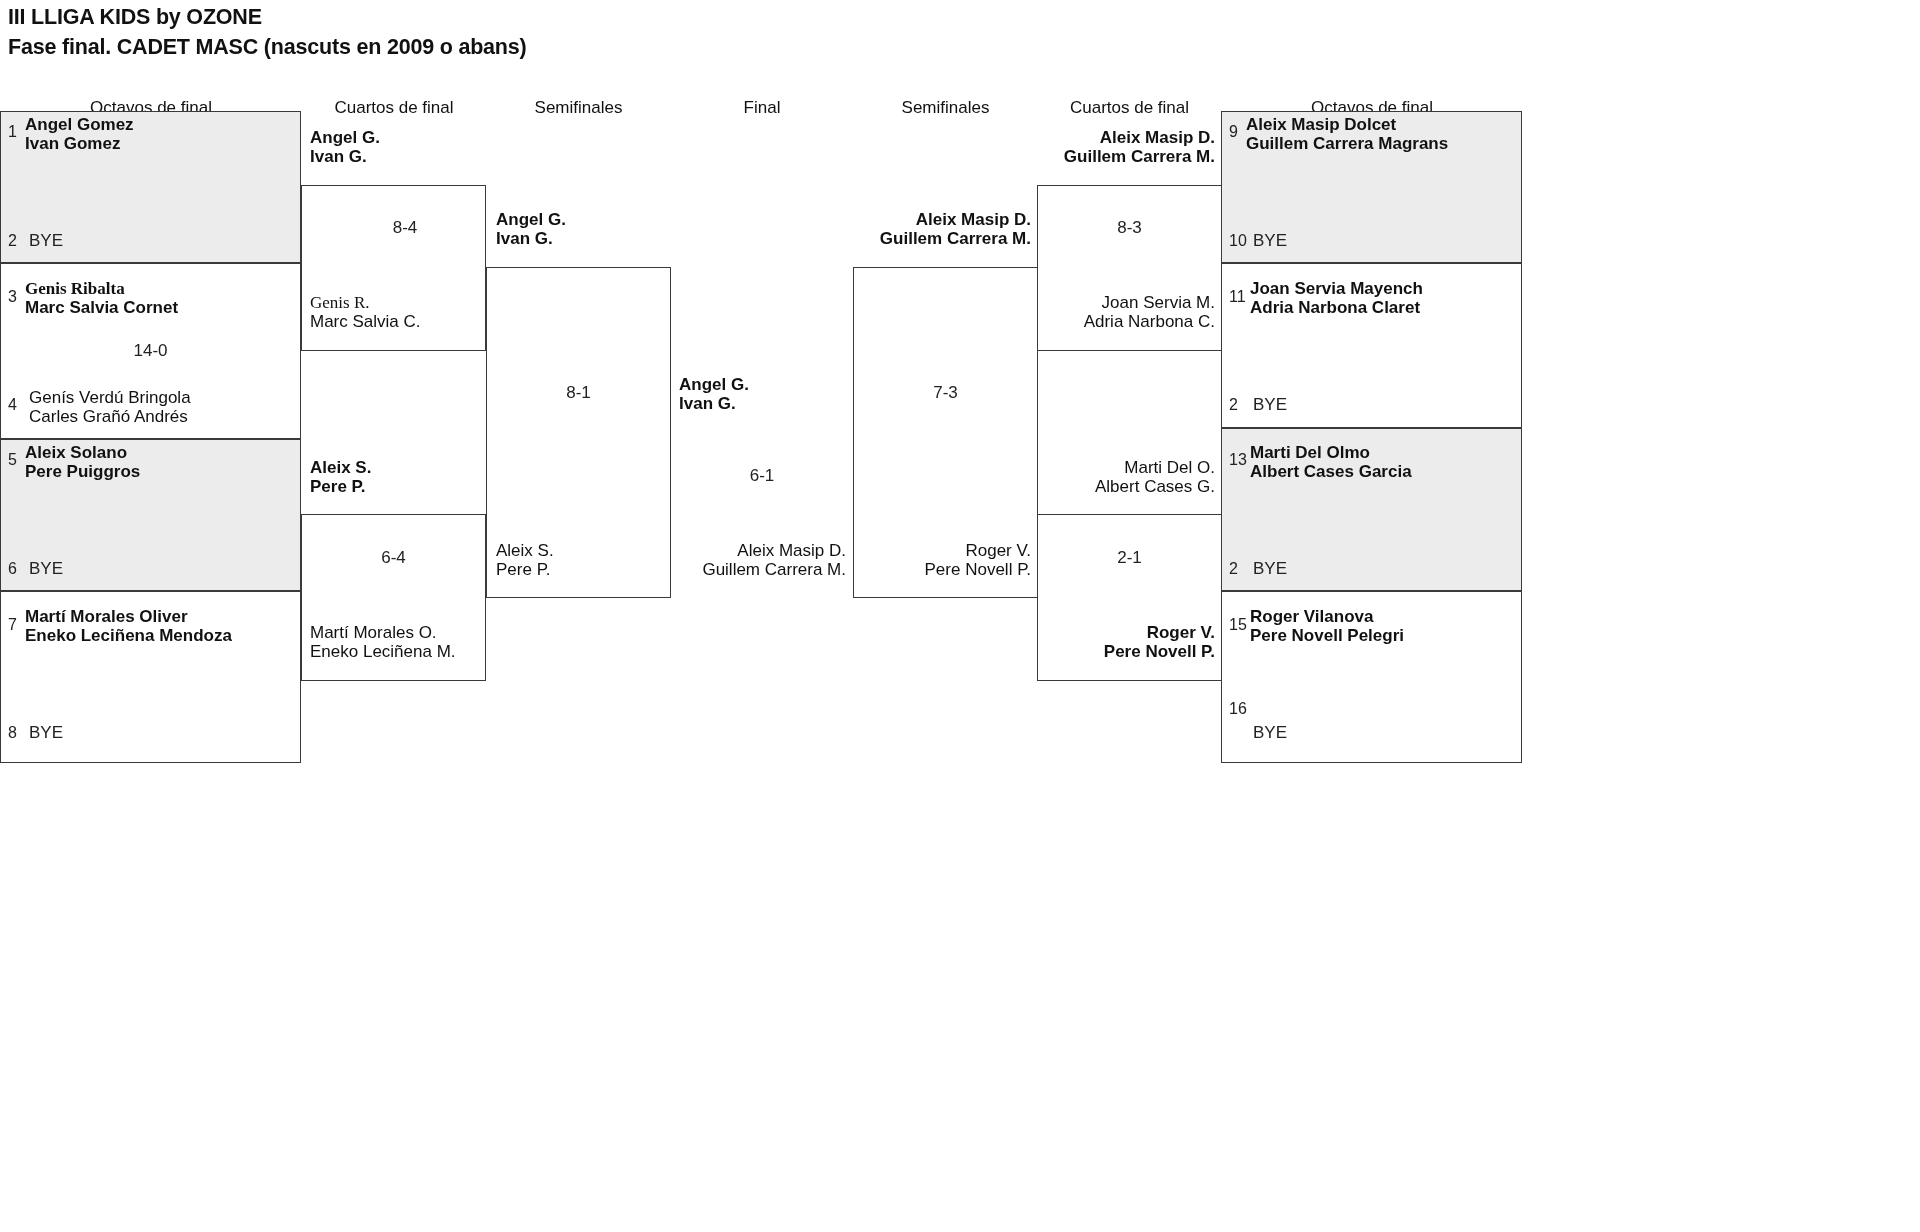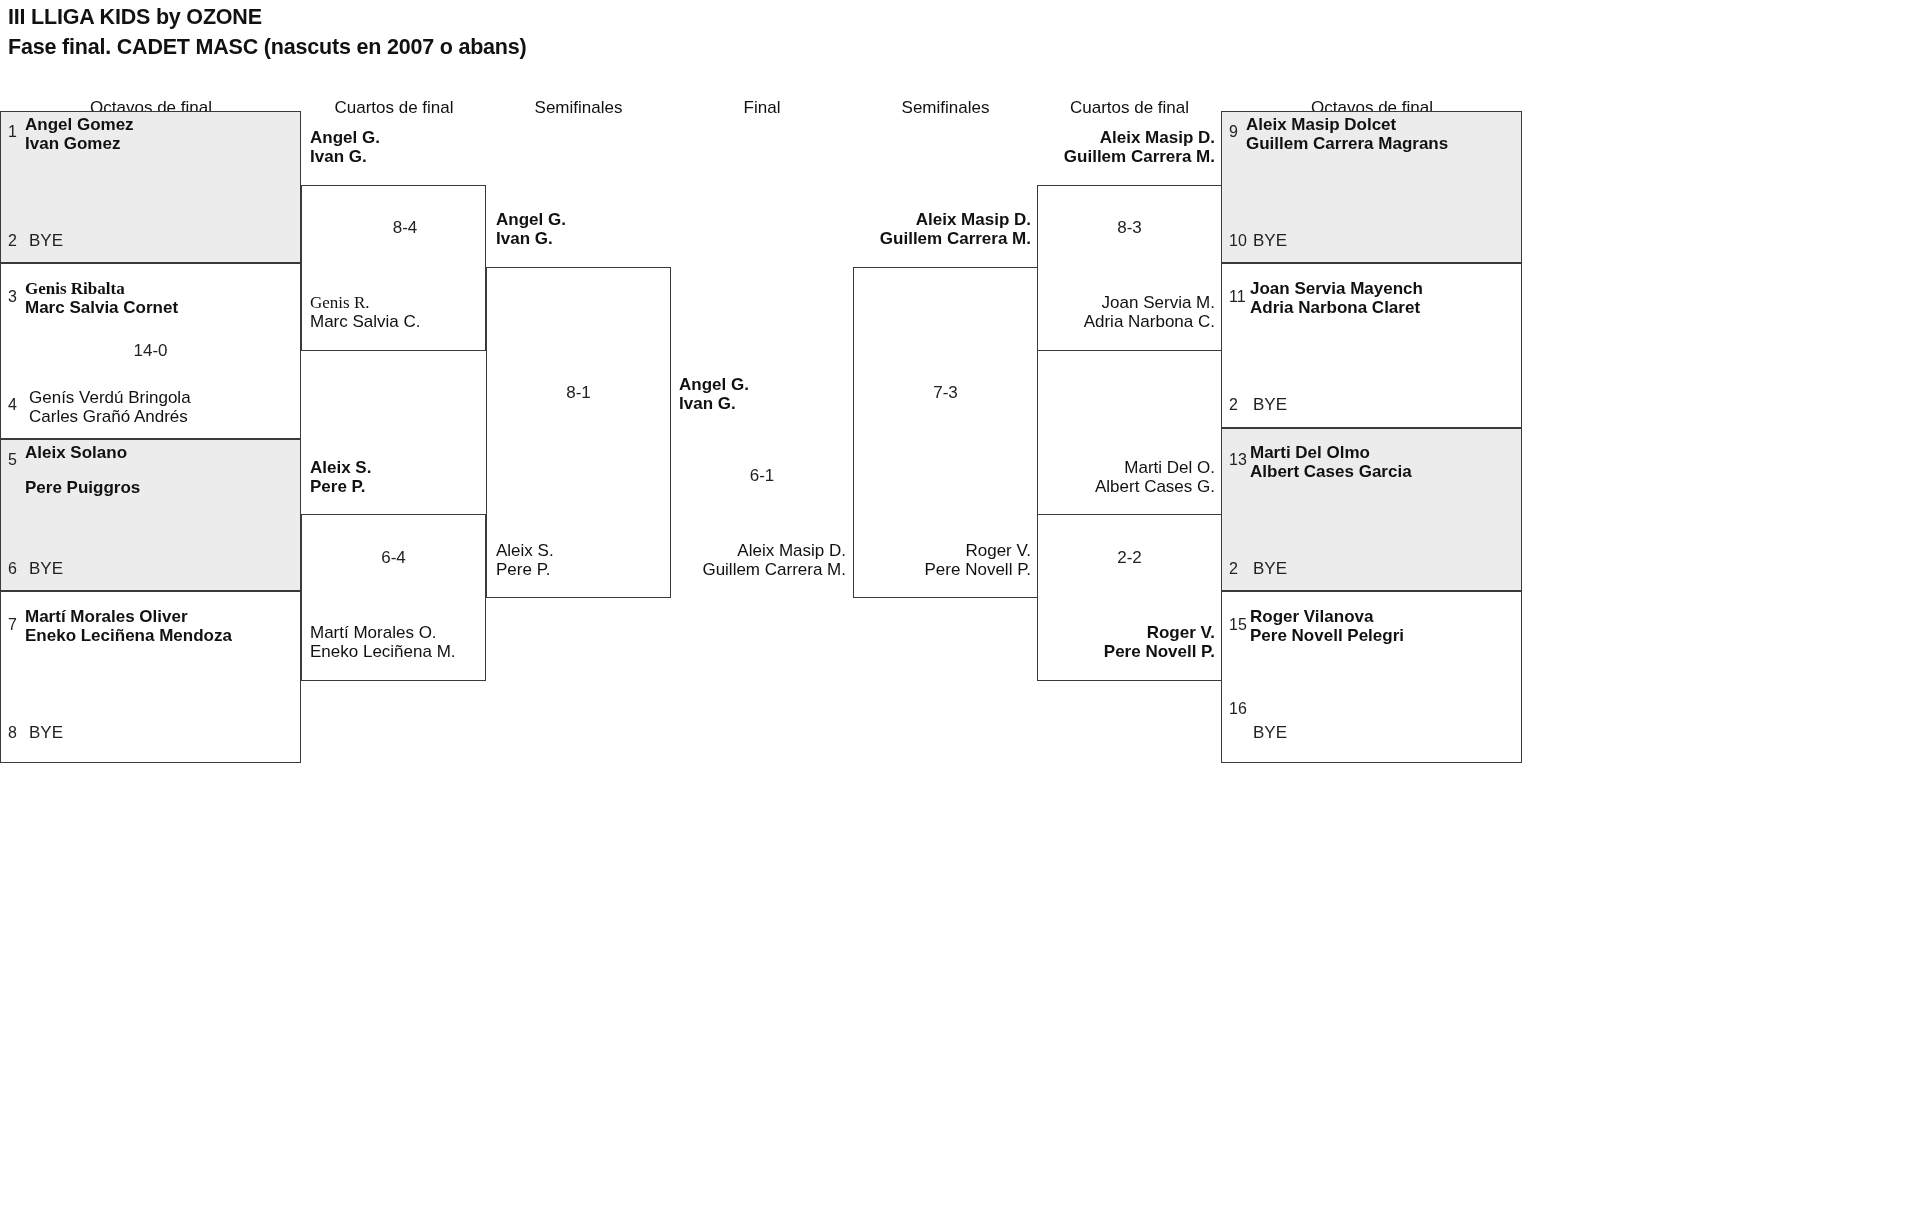--- a/index.html
+++ b/index.html
@@ -57,21 +57,21 @@
     font-size: 17px; line-height: 20px; color: #222; white-space: nowrap;
   }
 </style>
 </head>
 <body>
 
 <div id="root">
 
   <div class="title-block">
     <div class="title-line">III LLIGA KIDS by OZONE</div>
-    <div class="title-line">Fase final. CADET MASC (nascuts en 2007 o abans)</div>
+    <div class="title-line">Fase final. CADET MASC (nascuts en 2009 o abans)</div>
   </div>
 
 
   <div class="round-head" style="left:1px;width:300px;">Octavos de final</div>
   <div class="round-head" style="left:302px;width:184px;">Cuartos de final</div>
   <div class="round-head" style="left:487px;width:183px;">Semifinales</div>
   <div class="round-head" style="left:671px;width:182px;">Final</div>
   <div class="round-head" style="left:854px;width:183px;">Semifinales</div>
   <div class="round-head" style="left:1038px;width:183px;">Cuartos de final</div>
   <div class="round-head" style="left:1222px;width:300px;">Octavos de final</div>
@@ -88,21 +88,21 @@
   <div class="names bold" style="left:25px;top:277px;font-family:Liberation Serif, serif;">Genis Ribalta</div>
   <div class="names bold" style="left:25px;top:296px;">Marc Salvia Cornet</div>
   <div class="score" style="left:0px;top:341px;width:301px;">14-0</div>
   <div class="seed-no" style="left:8px;top:396px;">4</div>
   <div class="names" style="left:29px;top:386px;">Genís Verdú Bringola</div>
   <div class="names" style="left:29px;top:405px;">Carles Grañó Andrés</div>
 
   <div class="cell shaded" style="left:0px;top:439px;width:301px;height:152px;"></div>
   <div class="seed-no" style="left:8px;top:451px;">5</div>
   <div class="names bold" style="left:25px;top:441px;">Aleix Solano</div>
-  <div class="names bold" style="left:25px;top:460px;margin-top:16px;">Pere Puiggros</div>
+  <div class="names bold" style="left:25px;top:460px;">Pere Puiggros</div>
   <div class="seed-no" style="left:8px;top:560px;">6</div>
   <div class="bye" style="left:29px;top:559px;">BYE</div>
 
   <div class="cell" style="left:0px;top:591px;width:301px;height:172px;"></div>
   <div class="seed-no" style="left:8px;top:616px;">7</div>
   <div class="names bold" style="left:25px;top:605px;">Martí Morales Oliver</div>
   <div class="names bold" style="left:25px;top:624px;">Eneko Leciñena Mendoza</div>
   <div class="seed-no" style="left:8px;top:724px;">8</div>
   <div class="bye" style="left:29px;top:723px;">BYE</div>
 
@@ -149,21 +149,21 @@
 
   <div class="cell" style="left:1037px;top:185px;width:185px;height:166px;"></div>
   <div class="score" style="left:1037px;top:218px;width:185px;">8-3</div>
   <div class="names right" style="left:1038px;top:291px;width:177px;">Joan Servia M.</div>
   <div class="names right" style="left:1038px;top:310px;width:177px;">Adria Narbona C.</div>
 
   <div class="names right" style="left:1038px;top:456px;width:177px;">Marti Del O.</div>
   <div class="names right" style="left:1038px;top:475px;width:177px;">Albert Cases G.</div>
 
   <div class="cell" style="left:1037px;top:514px;width:185px;height:167px;"></div>
-  <div class="score" style="left:1037px;top:548px;width:185px;">2-2</div>
+  <div class="score" style="left:1037px;top:548px;width:185px;">2-1</div>
   <div class="names bold right" style="left:1038px;top:621px;width:177px;">Roger V.</div>
   <div class="names bold right" style="left:1038px;top:640px;width:177px;">Pere Novell P.</div>
 
   <div class="cell shaded" style="left:1221px;top:111px;width:301px;height:152px;"></div>
   <div class="seed-no" style="left:1229px;top:123px;">9</div>
   <div class="names bold" style="left:1246px;top:113px;">Aleix Masip Dolcet</div>
   <div class="names bold" style="left:1246px;top:132px;">Guillem Carrera Magrans</div>
   <div class="seed-no" style="left:1229px;top:232px;">10</div>
   <div class="bye" style="left:1253px;top:231px;">BYE</div>
 

